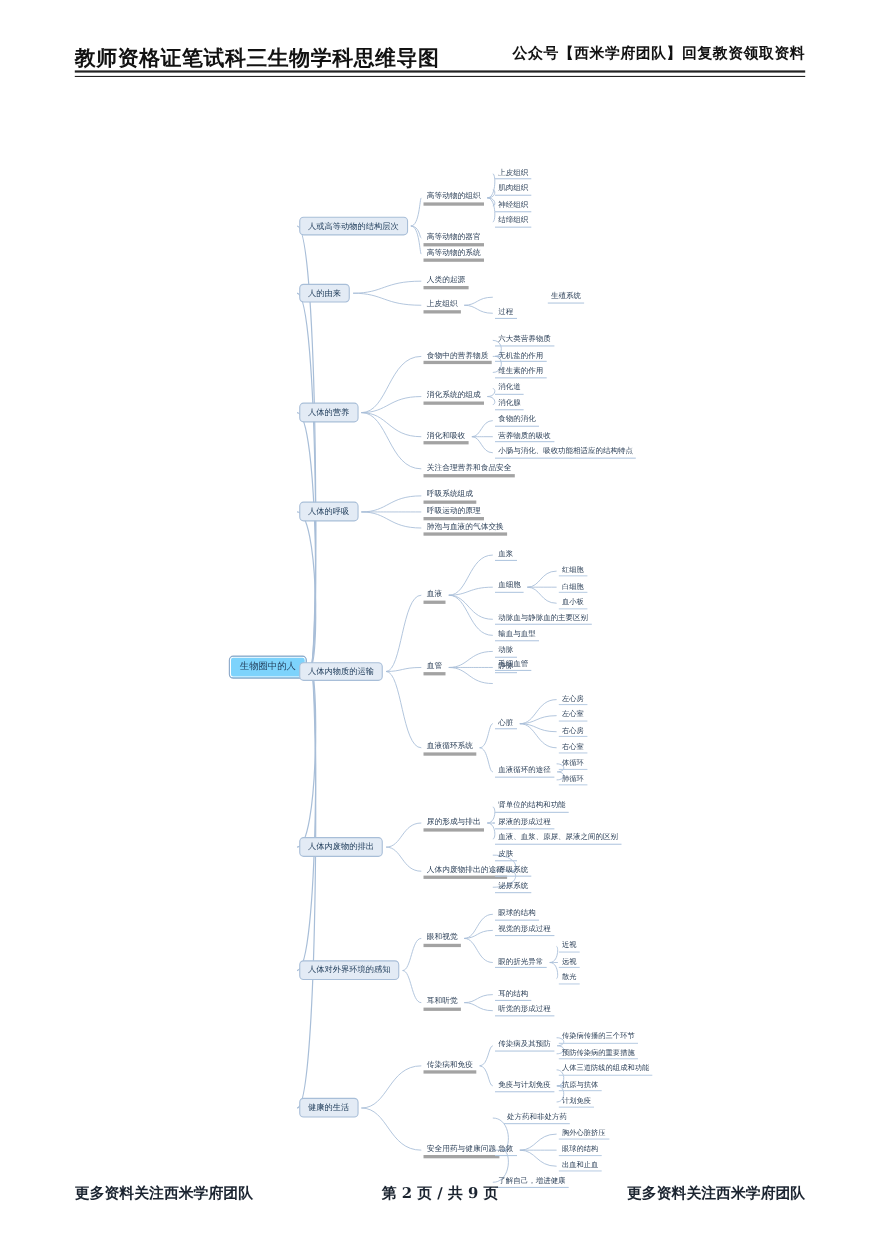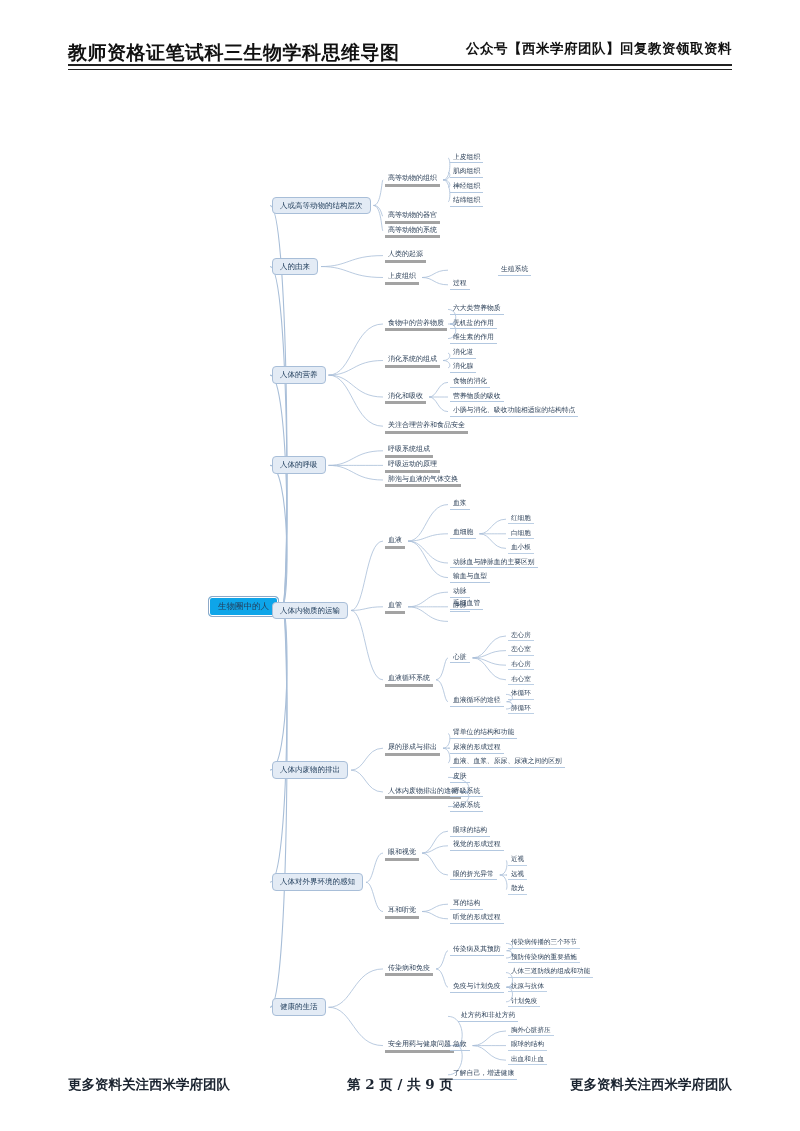--- a/index.html
+++ b/index.html
@@ -33,21 +33,21 @@
     font-family:"DejaVu Sans","Liberation Sans",sans-serif;}
 
   
   .map{position:absolute;left:0;top:140px;width:800px;height:900px;}
   .map svg{position:absolute;left:0;top:0;width:800px;height:900px;overflow:visible;}
 
   .node{position:absolute;white-space:nowrap;line-height:1.05;
         font-family:"DejaVu Sans","Liberation Sans",sans-serif;}
 
   
-  .n0{font-size:8.5px;color:#24405e;background:#0ea5e9;border:1px solid #8fa9c8;
+  .n0{font-size:8.5px;color:#24405e;background:#7dd3fc;border:1px solid #8fa9c8;
       border-radius:4px;padding:5px 9px;box-shadow:0 0 0 1px #fff inset;}
   
   .n1{font-size:7.5px;color:#24405e;background:#e3ebf5;border:1px solid #a8bed8;
       border-radius:4px;padding:4px 7px;}
   
   .n2{font-size:7px;color:#2b3f57;border-bottom:3px solid #a3a3a3;padding:1px 3px 1.5px 3px;}
   
   .n3{font-size:6.8px;color:#2b3f57;border-bottom:1px solid #b3c8e0;padding:1px 3px 1.5px 3px;}
   
   .n4{font-size:6.6px;color:#2b3f57;border-bottom:1px solid #bdd0e5;padding:1px 3px 1.5px 3px;}

